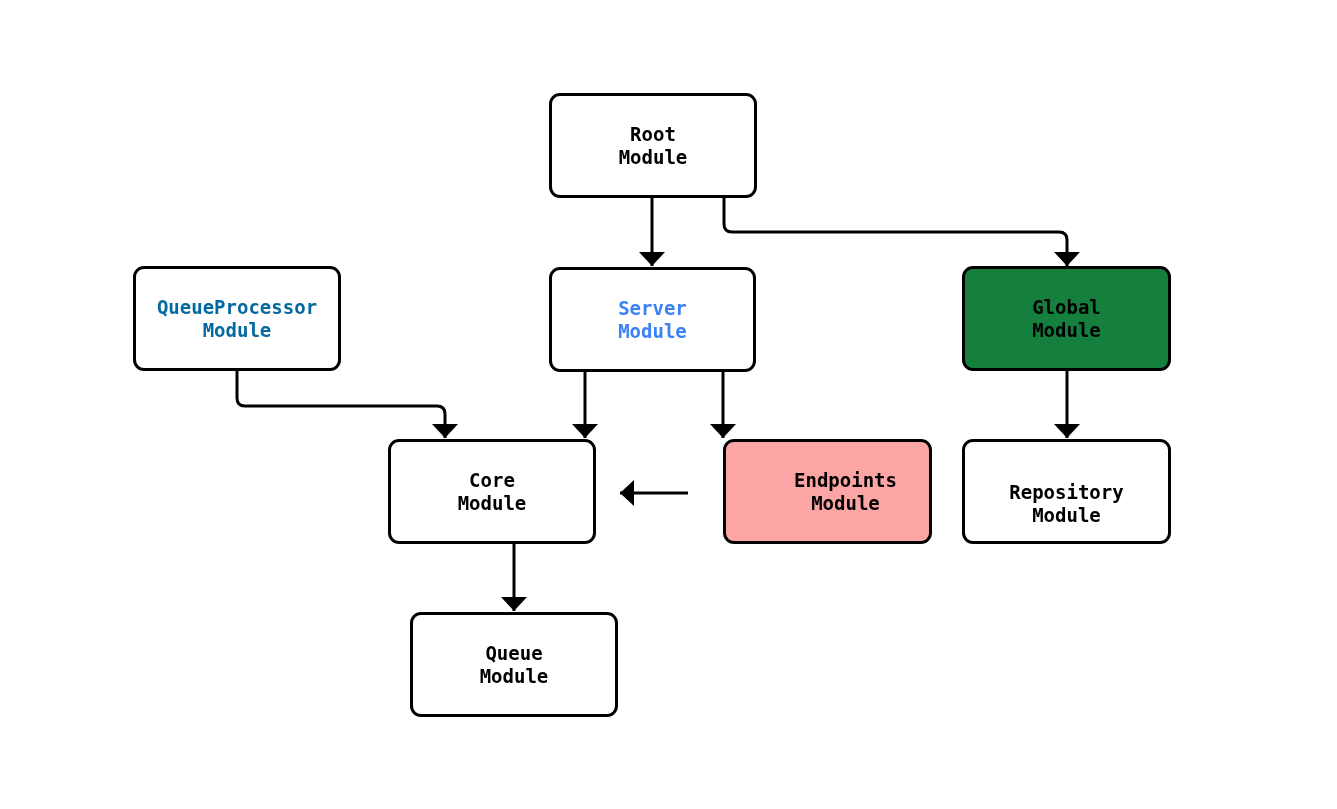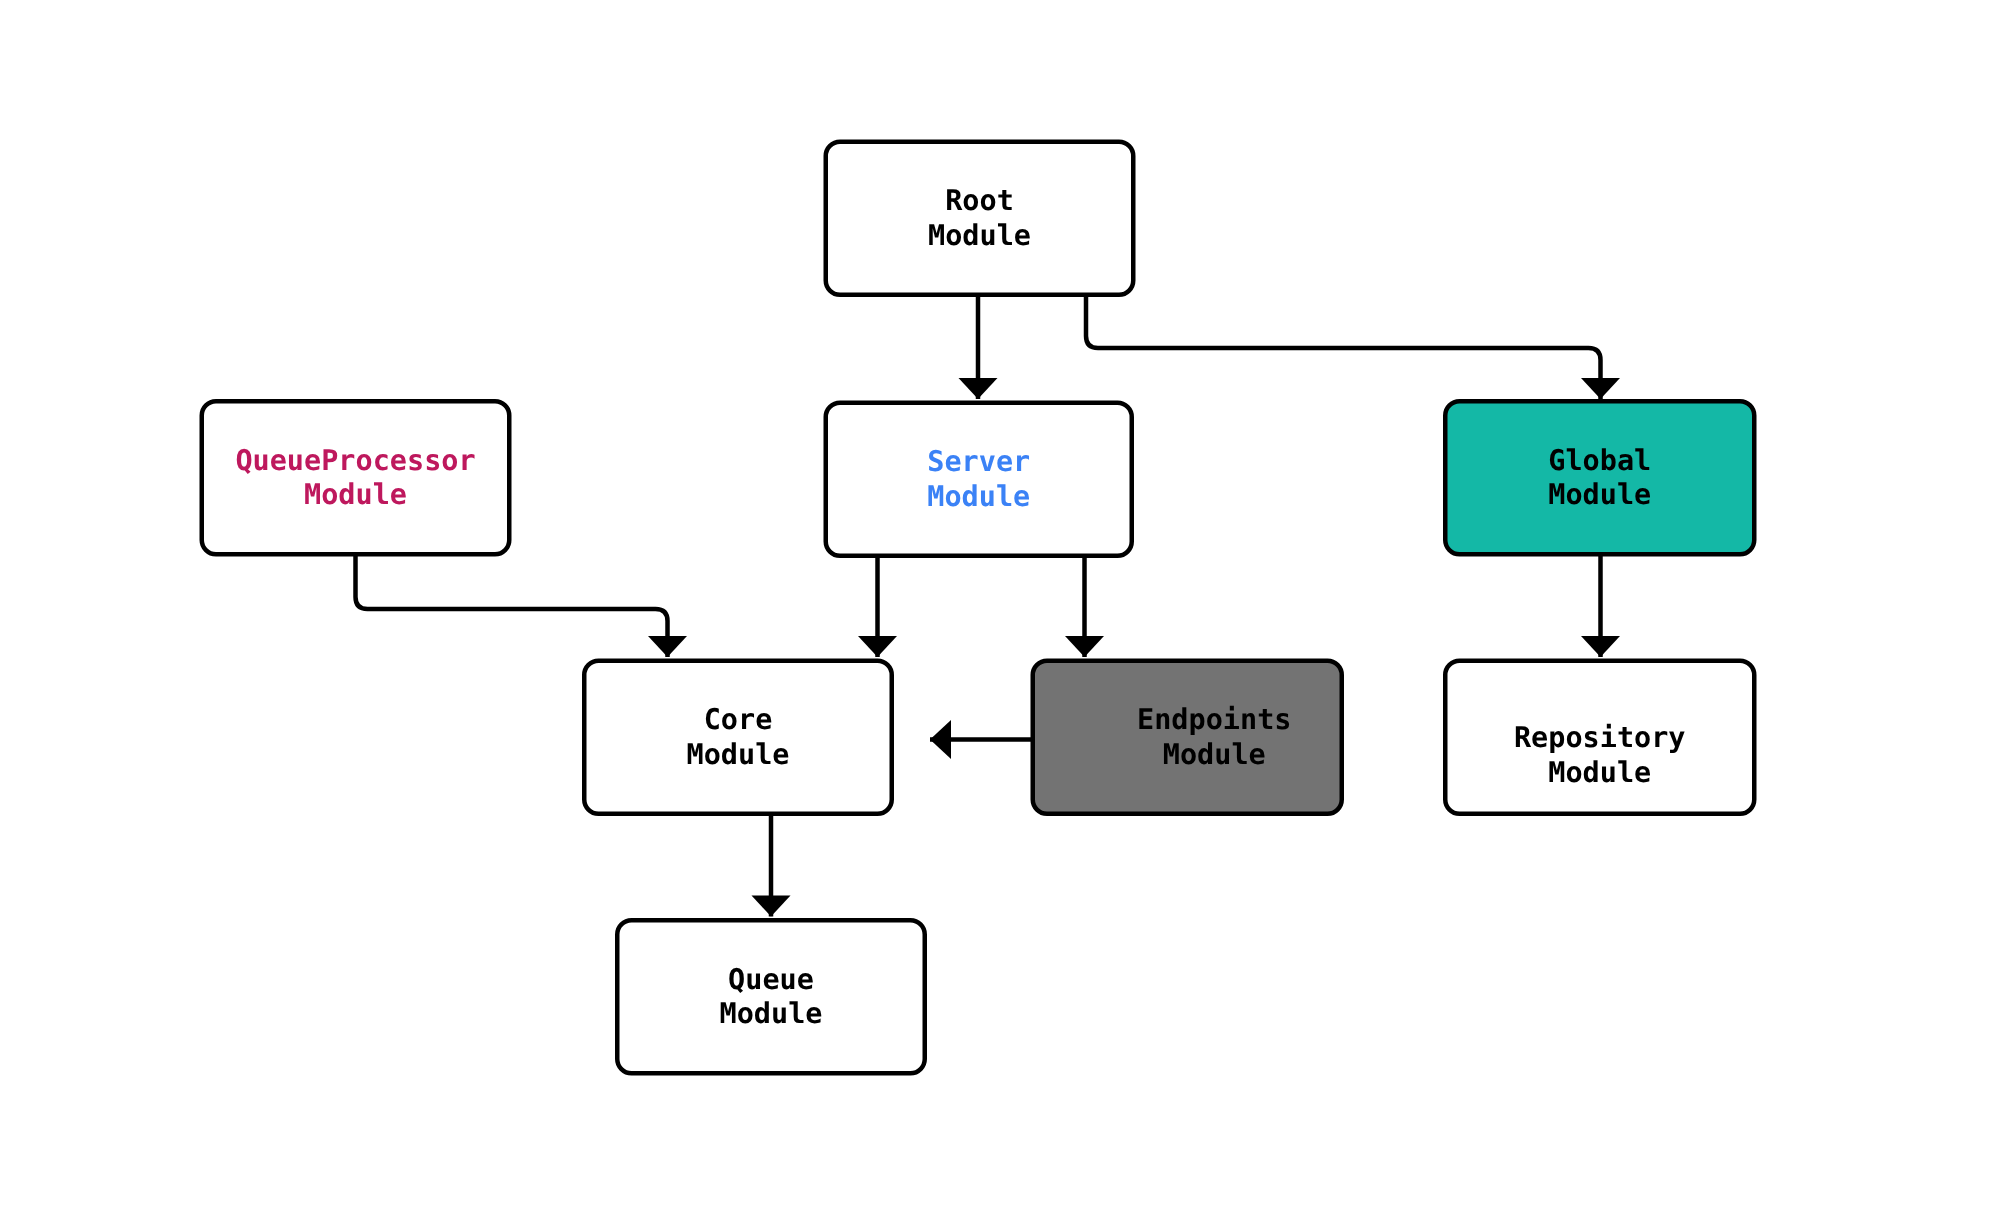--- a/index.html
+++ b/index.html
@@ -66,36 +66,36 @@
         <path class="edge-path" d="M1067,370 L1067,438" stroke="#000000" marker-end="url(#arrowhead)"></path>
         <path class="edge-path" d="M514,543 L514,611" stroke="#000000" marker-end="url(#arrowhead)"></path>
       </g>
   </svg>
   <div id="nodes">
       <div class="node" style="left: 549px; top: 93px; width: 208px; height: 105px; background: rgb(255, 255, 255); border-color: rgb(0, 0, 0);">
         <span class="node-label" style="color: rgb(0, 0, 0);">Root
 Module</span>
       </div>
       <div class="node" style="left: 133px; top: 266px; width: 208px; height: 105px; background: rgb(255, 255, 255); border-color: rgb(0, 0, 0);">
-        <span class="node-label" style="color: #be185d;">QueueProcessor
+        <span class="node-label" style="color: #0369a1;">QueueProcessor
 Module</span>
       </div>
       <div class="node" style="left: 549px; top: 267px; width: 207px; height: 105px; background: rgb(255, 255, 255); border-color: rgb(0, 0, 0);">
         <span class="node-label" style="color: #3b82f6;">Server
 Module</span>
       </div>
-      <div class="node" style="left: 962px; top: 266px; width: 209px; height: 105px; background: #14b8a6; border-color: rgb(0, 0, 0);">
+      <div class="node" style="left: 962px; top: 266px; width: 209px; height: 105px; background: #15803d; border-color: rgb(0, 0, 0);">
         <span class="node-label" style="color: rgb(0, 0, 0);">Global
 Module</span>
       </div>
       <div class="node" style="left: 388px; top: 439px; width: 208px; height: 105px; background: rgb(255, 255, 255); border-color: rgb(0, 0, 0);">
         <span class="node-label" style="color: rgb(0, 0, 0);">Core
 Module</span>
       </div>
-      <div class="node" style="left: 687px; top: 439px; width: 209px; height: 105px; background: #737373; border-color: rgb(0, 0, 0); padding-left: 36px;">
+      <div class="node" style="left: 723px; top: 439px; width: 209px; height: 105px; background: #fca5a5; border-color: rgb(0, 0, 0); padding-left: 36px;">
         <span class="node-label" style="color: rgb(0, 0, 0);">Endpoints
 Module</span>
       </div>
       <div class="node" style="left: 962px; top: 439px; width: 209px; height: 105px; background: rgb(255, 255, 255); border-color: rgb(0, 0, 0);">
         <span class="node-label" style="color: rgb(0, 0, 0); margin-top: 25px;">Repository
 Module</span>
       </div>
       <div class="node" style="left: 410px; top: 612px; width: 208px; height: 105px; background: rgb(255, 255, 255); border-color: rgb(0, 0, 0);">
         <span class="node-label" style="color: rgb(0, 0, 0);">Queue
 Module</span>

